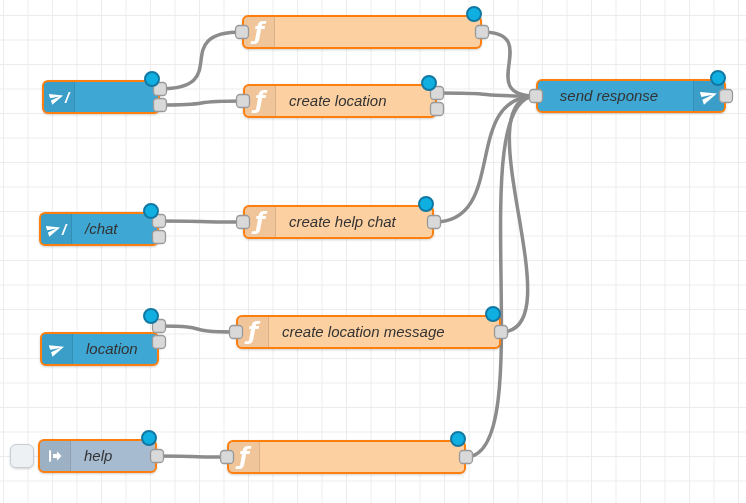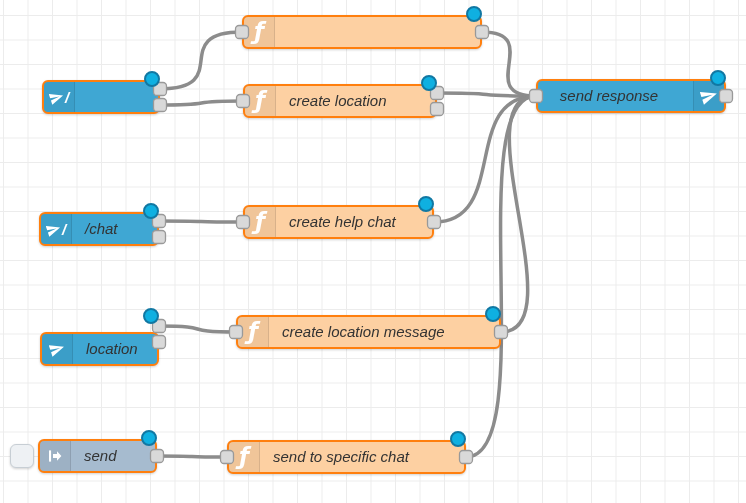--- a/index.html
+++ b/index.html
@@ -133,28 +133,27 @@
   <div class="node icon-left" style="left: 38px; top: 439px; width: 119px; height: 34px; background: rgb(166, 187, 207); border-color: rgb(255, 127, 14);">
     <span class="inject-button"></span>
     <span class="icon-region left">
       <svg width="16" height="16" viewBox="0 0 20 20">
           <g fill="#fff">
             <rect x="2.5" y="3" width="2.6" height="14"></rect>
             <path d="M7.5 7.6h5V4.2L18 10l-5.5 5.8v-3.4h-5z"></path>
           </g>
         </svg>
     </span>
-    <span class="label">send</span>
+    <span class="label">help</span>
   </div>
 
   <div class="node icon-left" style="left: 227px; top: 440px; width: 239px; height: 34px; background: rgb(253, 208, 162); border-color: rgb(255, 127, 14);">
     <span class="icon-region left">
         <span class="fn-glyph">ƒ</span>
       </span>
-    <span class="label">send to specific chat</span>
   </div>
 
   <svg id="port-layer" class="layer">
       <rect x="235.5" y="25.5" width="13" height="13" rx="3.5" fill="#d9d9d9" stroke="#999999" stroke-width="1.3"></rect>
       <rect x="475.5" y="25.5" width="13" height="13" rx="3.5" fill="#d9d9d9" stroke="#999999" stroke-width="1.3"></rect>
       <circle cx="474" cy="14" r="7" fill="#0fb0e1" stroke="#1178a3" stroke-width="2"></circle>
       <rect x="153.5" y="82.5" width="13" height="13" rx="3.5" fill="#d9d9d9" stroke="#999999" stroke-width="1.3"></rect>
       <rect x="153.5" y="98.5" width="13" height="13" rx="3.5" fill="#d9d9d9" stroke="#999999" stroke-width="1.3"></rect>
       <circle cx="152" cy="79" r="7" fill="#0fb0e1" stroke="#1178a3" stroke-width="2"></circle>
       <rect x="236.5" y="94.5" width="13" height="13" rx="3.5" fill="#d9d9d9" stroke="#999999" stroke-width="1.3"></rect>

